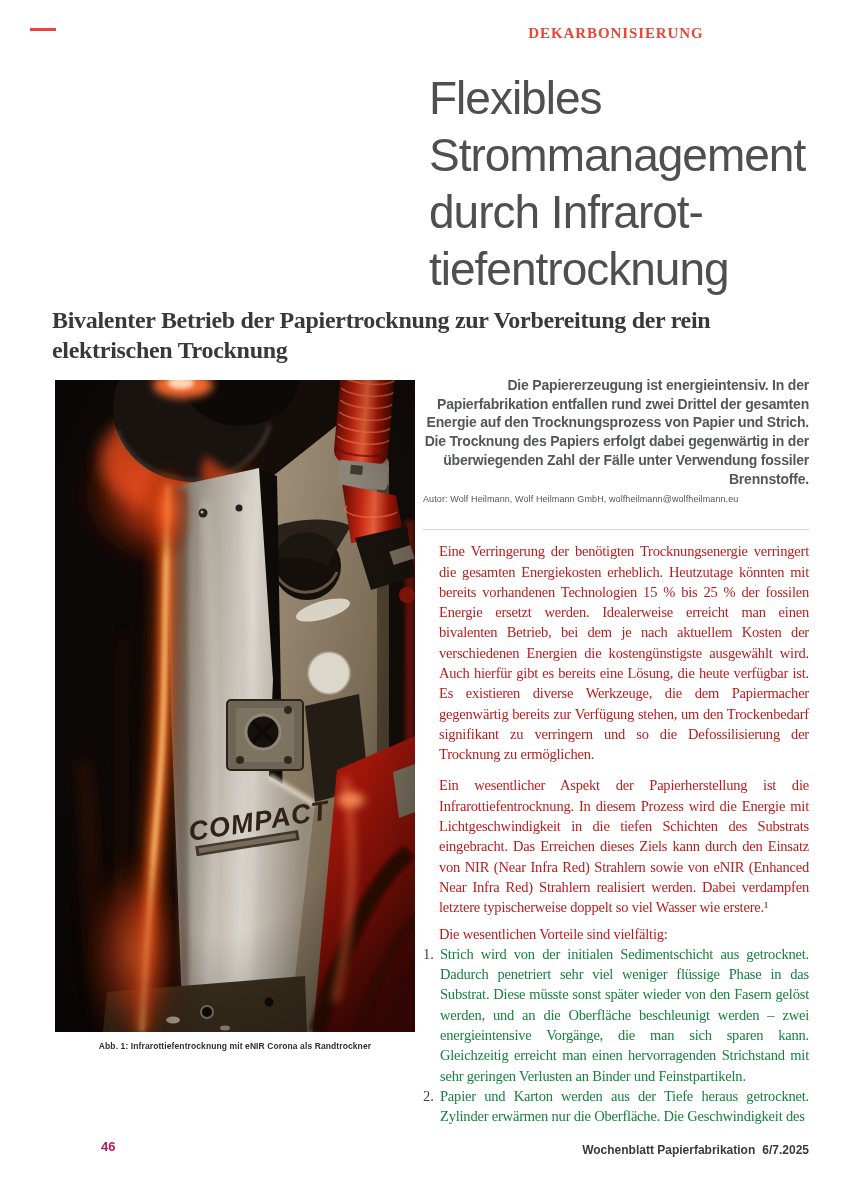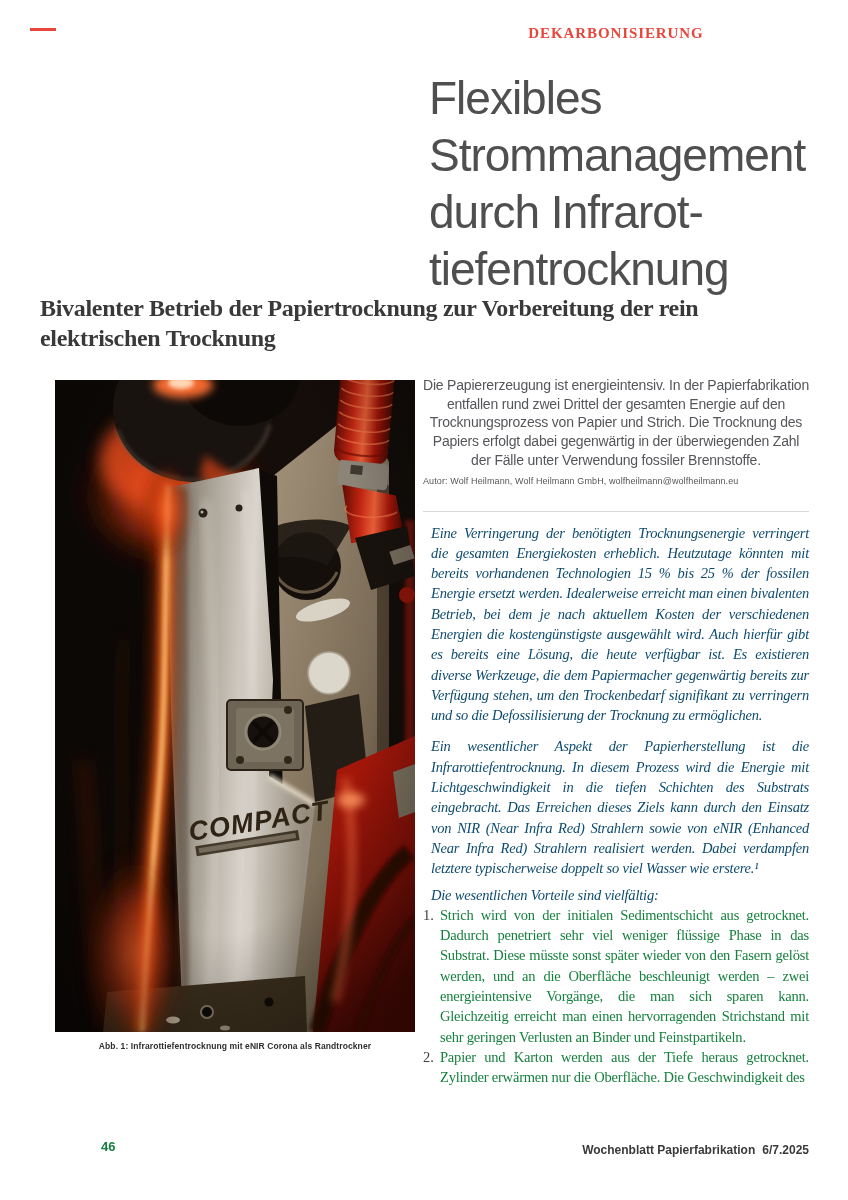--- a/index.html
+++ b/index.html
@@ -13,62 +13,62 @@
     font-family:"Liberation Serif", serif; font-weight:700; font-size:15px;
     letter-spacing:0.9px; color:#e8463b;
   }
   h1.title {
     position:absolute; left:421px; top:62px; width:426px; margin:8px;
     font-family:"Liberation Sans", sans-serif; font-weight:300;
     font-size:46px; line-height:57px; letter-spacing:-1px; color:#4f4f4f;
     white-space:pre-line;
   }
   h2.subtitle {
-    position:absolute; left:40px; top:293px; width:790px; margin:0;
+    position:absolute; left:40px; top:293px; width:790px; margin:12px;
     font-family:"Liberation Serif", serif; font-weight:700;
     font-size:24px; line-height:30px; letter-spacing:-0.3px; color:#393939;
     white-space:pre-line;
   }
   figure.photo-figure { position:absolute; left:40px; top:380px; width:360px; margin:0;padding-left:15px; }
   .photo-box { width:360px; height:652px; display:block; }
   figcaption.photo-caption {
     margin-top:9px; text-align:center; font-size:8.5px; font-weight:700;
     letter-spacing:0.1px; color:#2e2e2e;
   }
   .right-col { position:absolute; left:423px; top:376px; width:386px; }
   p.lede {
-    margin:0; font-weight:400; font-size:14px; line-height:18.7px;
-    letter-spacing:-0.2px; color:#55565a; text-align:center;
+    margin:0; font-weight:700; font-size:14px; line-height:18.7px;
+    letter-spacing:-0.2px; color:#55565a; text-align:right;
   }
   .author-line {
     margin-top:6px; font-size:9px; letter-spacing:0.1px; color:#56565a;
   }
   .divider { margin-top:25px; border-top:1px solid #d8d8d8; height:0; }
   p.body {
-    margin:11px 0 0 8px; font-family:"Liberation Serif", serif;
+    margin:11px 0 0 16px; font-family:"Liberation Serif", serif;
     font-size:14.5px; line-height:20.3px; letter-spacing:-0.2px;
-    color:#0c4a6e; text-align:justify;font-style:italic;
+    color:#b91c1c; text-align:justify;
   }
   h3.section-heading {
     margin:26px 0 0 31px; font-family:"Liberation Sans", sans-serif;
     font-size:15px; font-weight:700; color:#3b3b3b;
   }
   p.list-intro { margin-top:6px; text-align:left; }
   .olist { margin:0; }
   .oitem { display:flex; }
   .oitem .marker {
     flex:0 0 17px; font-family:"Liberation Serif", serif; font-size:14.5px;
     line-height:20.3px; color:#404040;
   }
   .oitem .itext {
     flex:1; font-family:"Liberation Serif", serif; font-size:14.5px;
     line-height:20.3px; letter-spacing:-0.2px; color:#15803d; text-align:justify;
   }
   .footer-page {
-    position:absolute; left:101px; top:1139px; font-size:13px; font-weight:700; color:#15803d;
+    position:absolute; left:101px; top:1139px; font-size:13px; font-weight:700; color:#be185d;
   }
   .footer-journal {
     position:absolute; left:423px; top:1143px; width:386px; text-align:right;
     font-size:12px; font-weight:700; color:#3a3a3a;
   }
   .footer-journal .issue { margin-left:7px; }
 </style>
 </head>
 <body>
 

